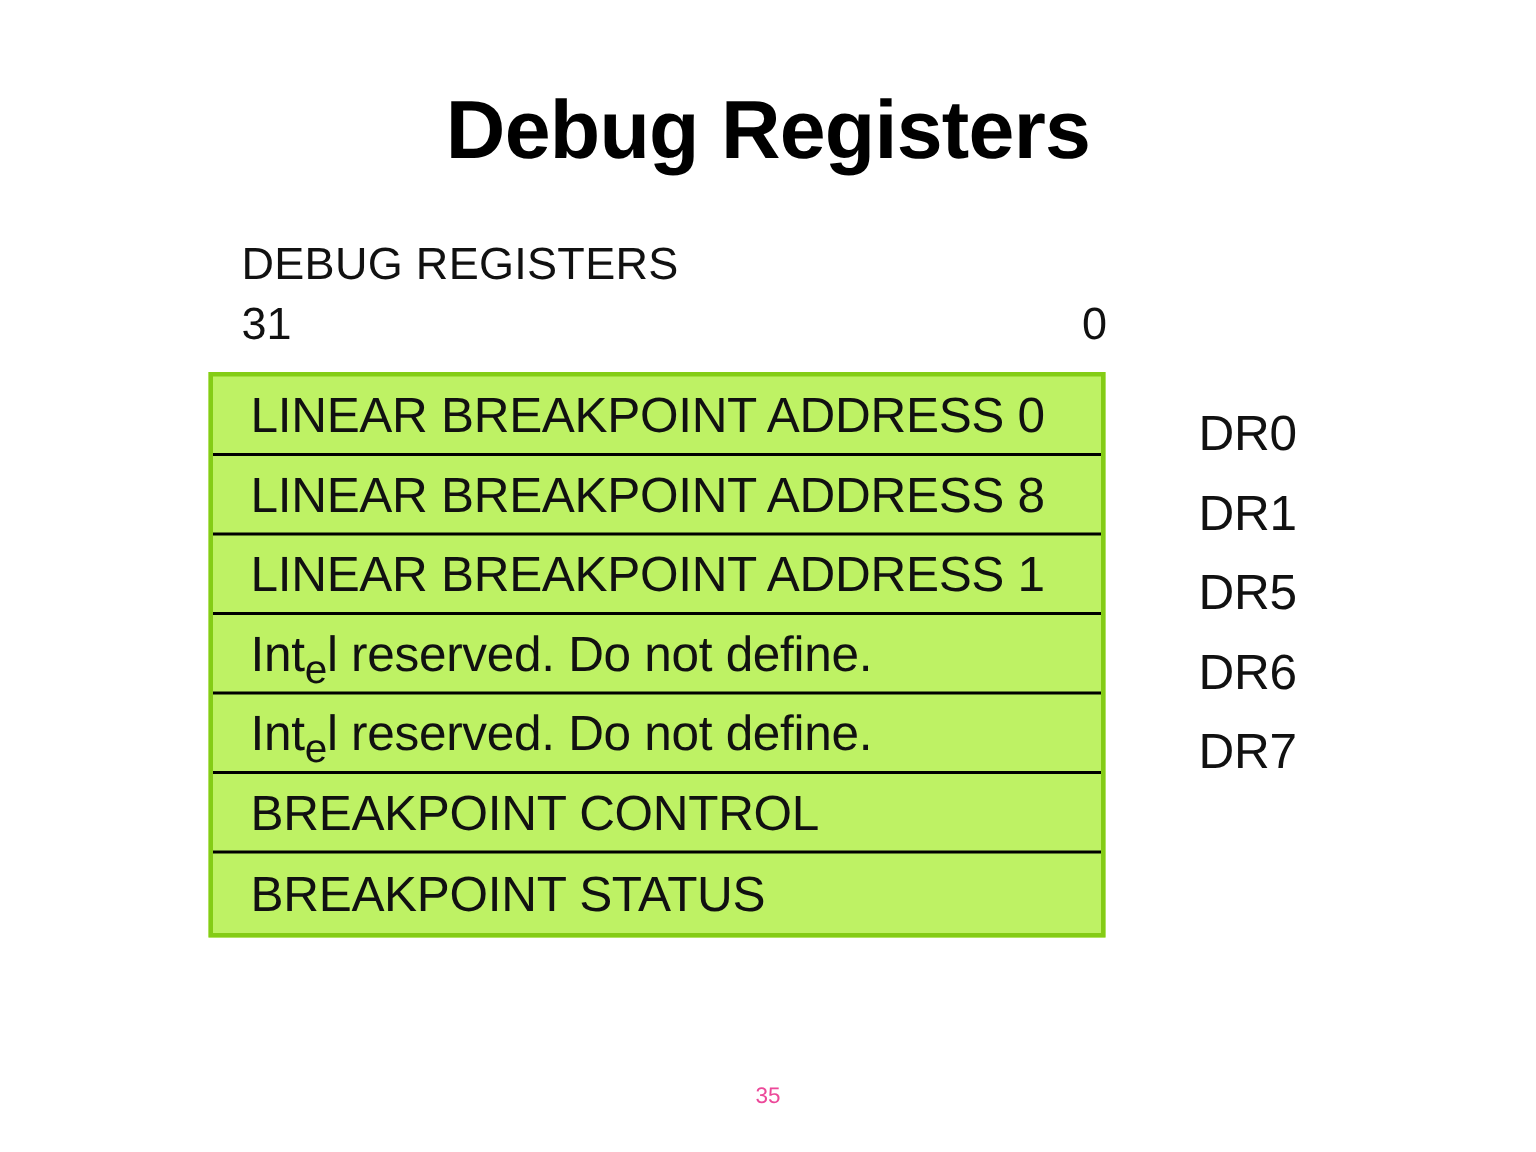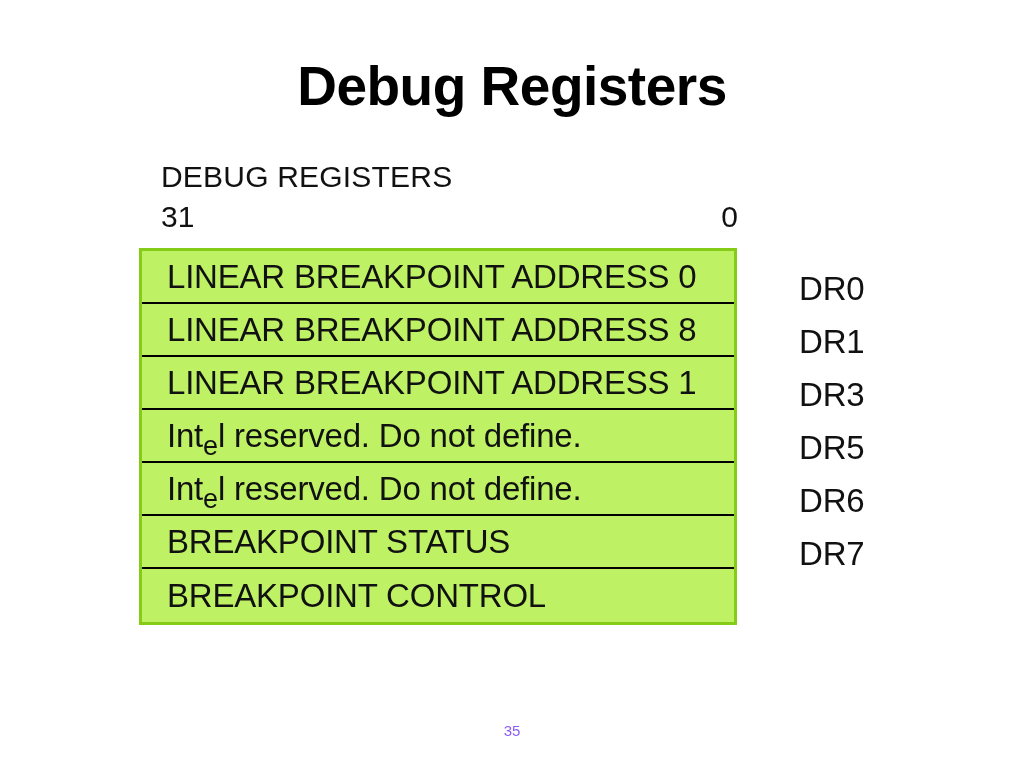--- a/index.html
+++ b/index.html
@@ -136,21 +136,21 @@
 
   
   .page-number {
     position: absolute;
     left: 0;
     top: 722px;
     width: 1024px;
     text-align: center;
     font-family: "Liberation Sans", sans-serif;
     font-size: 15px;
-    color: #8b5cf6;
+    color: #ec4899;
   }
 </style>
 </head>
 <body>
 
 <div class="slide-title">Debug Registers</div>
 
 <div class="figure">
 
   <div class="figure-caption">DEBUG REGISTERS</div>
@@ -170,31 +170,30 @@
       <div class="reg-row">
         <div class="reg-row-label">LINEAR BREAKPOINT ADDRESS 1</div>
       </div>
       <div class="reg-row">
         <div class="reg-row-label"><span class="intel-mark"><span>Int</span><span class="drop-e">e</span><span>l</span></span> reserved. Do not define.</div>
       </div>
       <div class="reg-row">
         <div class="reg-row-label"><span class="intel-mark"><span>Int</span><span class="drop-e">e</span><span>l</span></span> reserved. Do not define.</div>
       </div>
       <div class="reg-row">
-        <div class="reg-row-label">BREAKPOINT STATUS</div>
+        <div class="reg-row-label">BREAKPOINT CONTROL</div>
       </div>
       <div class="reg-row">
-        <div class="reg-row-label">BREAKPOINT CONTROL</div>
+        <div class="reg-row-label">BREAKPOINT STATUS</div>
       </div>
     </div>
 
   <div class="dr-column" id="dr-column-body">
       <div class="dr-name">DR0</div>
       <div class="dr-name">DR1</div>
-      <div class="dr-name">DR3</div>
       <div class="dr-name">DR5</div>
       <div class="dr-name">DR6</div>
       <div class="dr-name">DR7</div>
     </div>
 
 </div>
 
 <div class="page-number">35</div>
 
 </body></html>

